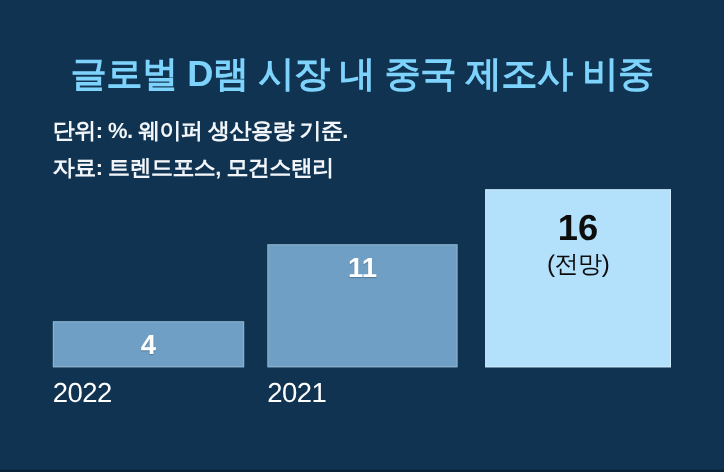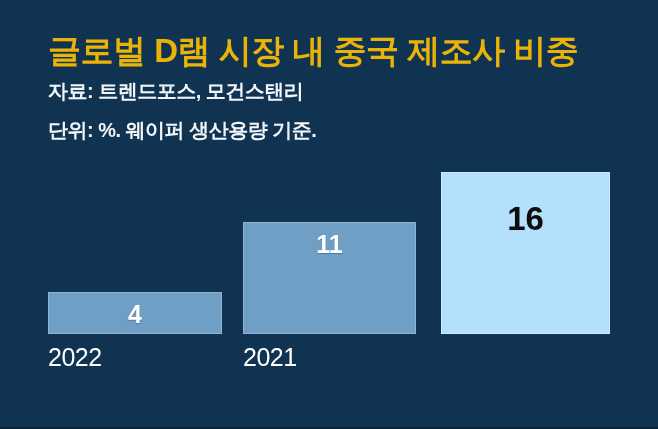--- a/index.html
+++ b/index.html
@@ -25,25 +25,25 @@
 
   
   .header {
     position: absolute;
     left: 48px;
     top: 30px;
     width: 580px;
   }
 
   .chart-title {
-    margin: 0;
+    margin: 16px;
     font-size: 33px;
     line-height: 42px;
     font-weight: bold;
-    color: #eab308;
+    color: #7dd3fc;
     letter-spacing: -0.5px;
     white-space: nowrap;
   }
 
   .chart-subtitle {
     margin: 0;
     font-size: 20px;
     line-height: 30px;
     font-weight: bold;
     color: #f2f6fa;
@@ -97,21 +97,21 @@
     line-height: 1;
     color: #ffffff;
     text-shadow: 0 1px 1px rgba(0, 0, 0, 0.25);
   }
 
   .bar.shade-mid .bar-value {
     margin-top: 9px;
   }
 
   .bar.shade-light .bar-value {
-    margin-top: 29px;
+    margin-top: 17px;
     font-size: 33px;
     color: #0d0d0d;
     text-shadow: none;
   }
 
   .bar-note {
     margin-top: 6px;
     font-size: 22px;
     line-height: 1;
     font-weight: normal;
@@ -142,22 +142,22 @@
   #bar-1 { height: 112px; align-items: center; }
   #bar-2 { height: 162px; }
 </style>
 </head>
 <body>
 
 <div class="infographic">
 
   <div class="header">
     <h1 class="chart-title">글로벌 D램 시장 내 중국 제조사 비중</h1>
+    <p class="chart-subtitle first">단위: %. 웨이퍼 생산용량 기준.</p>
     <p class="chart-subtitle second">자료: 트렌드포스, 모건스탠리</p>
-    <p class="chart-subtitle first">단위: %. 웨이퍼 생산용량 기준.</p>
   </div>
 
   <div class="plot-area">
 
     <div class="bar-group" id="bar-group-0">
       <div class="bar shade-mid" id="bar-0">
         <span class="bar-value">4</span>
       </div>
       <span class="bar-label">2022</span>
     </div>
@@ -165,17 +165,18 @@
     <div class="bar-group" id="bar-group-1">
       <div class="bar shade-mid" id="bar-1">
         <span class="bar-value">11</span>
       </div>
       <span class="bar-label">2021</span>
     </div>
 
     <div class="bar-group" id="bar-group-2">
       <div class="bar shade-light" id="bar-2">
         <span class="bar-value">16</span>
+        <span class="bar-note">(전망)</span>
       </div>
     </div>
 
   </div>
 </div>
 
 </body></html>

